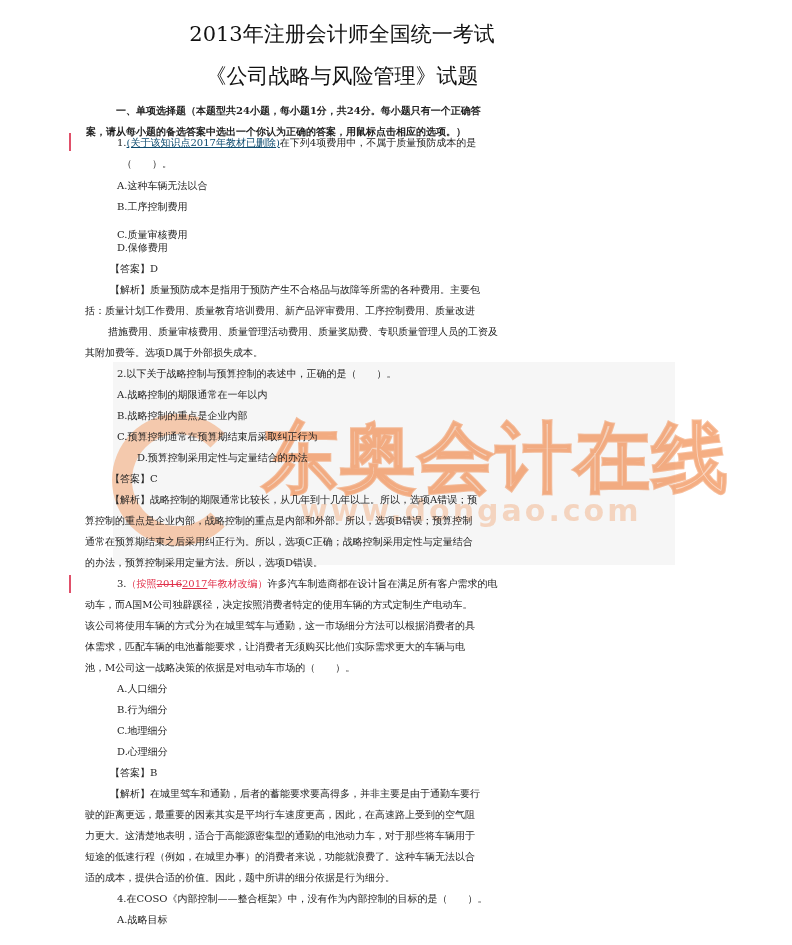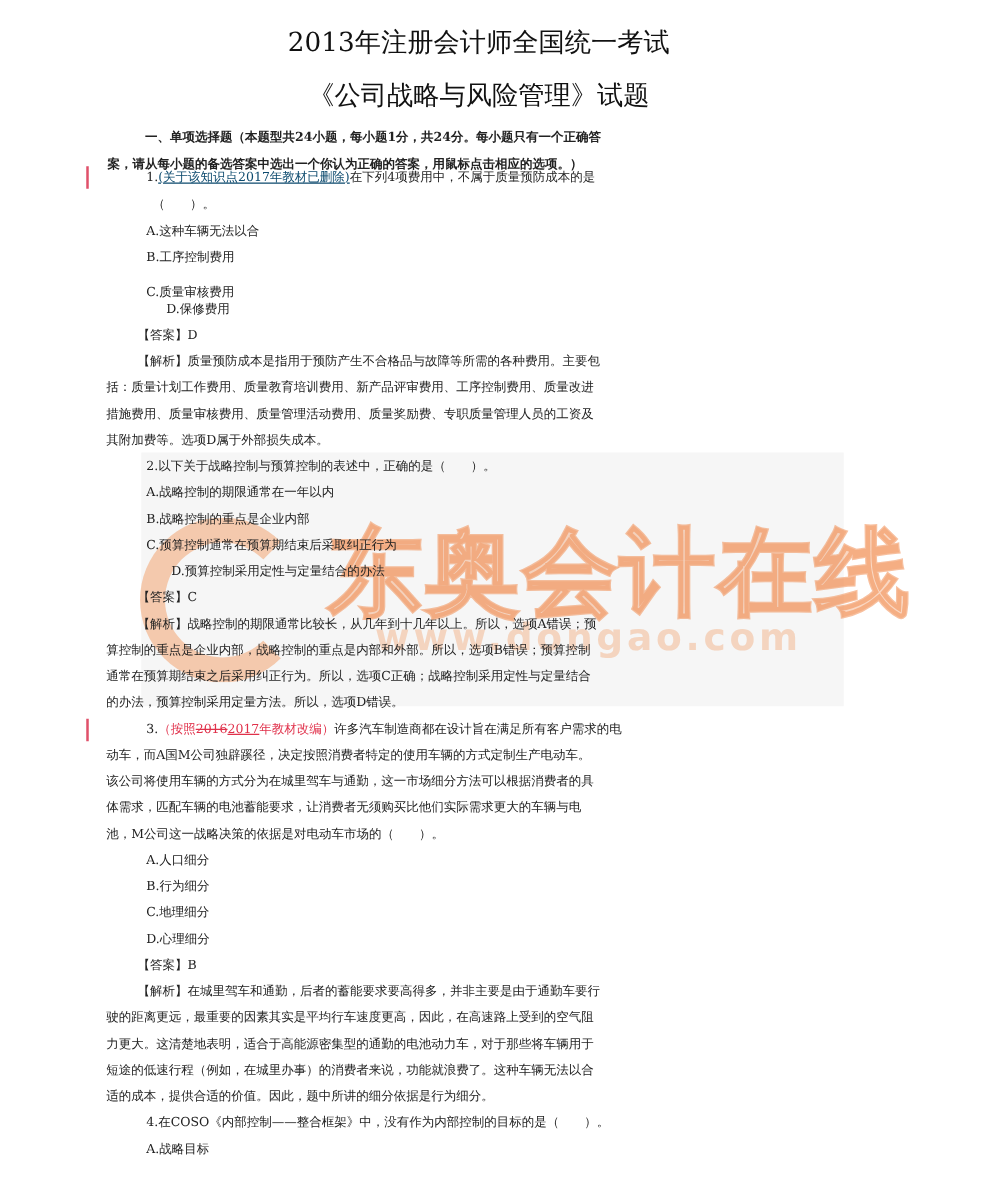--- a/index.html
+++ b/index.html
@@ -3,21 +3,21 @@
 <meta charset="utf-8">
 <style>
   html, body { margin: 0; padding: 0; background: #ffffff; }
   body {
     width: 792px; height: 945px; position: relative; overflow: hidden;
     font-family: "DejaVu Serif", "Liberation Serif", serif;
     color: #1a1a1a;
   }
   .title {
     position: absolute; left: 0; width: 684px; text-align: center;
-    font-size: 21px; color: #111; padding-left: 41px;
+    font-size: 21px; color: #111;
   }
   .t1 { top: 20px; }
   .t2 { top: 62px; }
   .line {
     position: absolute; font-size: 10px; line-height: 21px; white-space: nowrap;
     color: #222;
   }
   .bold { font-weight: bold; }
   .red { color: #e0304a; }
   .red-u { color: #0c4a6e; text-decoration: underline; }
@@ -60,25 +60,25 @@
 <div class="line bold" style="left:86px;top:121px;">案，请从每小题的备选答案中选出一个你认为正确的答案，用鼠标点击相应的选项。）</div>
 
 <div class="revbar" style="top:133px;"></div>
 <div class="line indent1" style="top:132px;">
   <span>1.</span><span class="red-u">(关于该知识点2017年教材已删除)</span><span>在下列4项费用中，不属于质量预防成本的是</span>
 </div>
 <div class="line" style="left:122px;top:153px;">（　　）。</div>
 <div class="line indent1" style="top:175px;">A.这种车辆无法以合</div>
 <div class="line indent1" style="top:196px;">B.工序控制费用</div>
 <div class="line indent1" style="top:224px;">C.质量审核费用</div>
-<div class="line indent1" style="top:237px;margin-left:16px;">D.保修费用</div>
+<div class="line indent1" style="top:237px;">D.保修费用</div>
 <div class="line ansl" style="top:258px;">【答案】D</div>
 <div class="line ansl" style="top:279px;">【解析】质量预防成本是指用于预防产生不合格品与故障等所需的各种费用。主要包</div>
 <div class="line indent0" style="top:300px;">括：质量计划工作费用、质量教育培训费用、新产品评审费用、工序控制费用、质量改进</div>
-<div class="line indent0" style="top:321px;">措施费用、质量审核费用、质量管理活动费用、质量奖励费、专职质量管理人员的工资及</div>
+<div class="line indent0" style="top:321px;margin-left:23px;">措施费用、质量审核费用、质量管理活动费用、质量奖励费、专职质量管理人员的工资及</div>
 <div class="line indent0" style="top:342px;">其附加费等。选项D属于外部损失成本。</div>
 
 <div class="graybox"></div>
 <div class="wm-circle"></div>
 <div class="wm-text">东奥会计在线</div>
 <div class="wm-url">www.dongao.com</div>
 
 <div class="line indent1" style="top:363px;">2.以下关于战略控制与预算控制的表述中，正确的是（　　）。</div>
 <div class="line indent1" style="top:384px;">A.战略控制的期限通常在一年以内</div>
 <div class="line indent1" style="top:405px;">B.战略控制的重点是企业内部</div>

